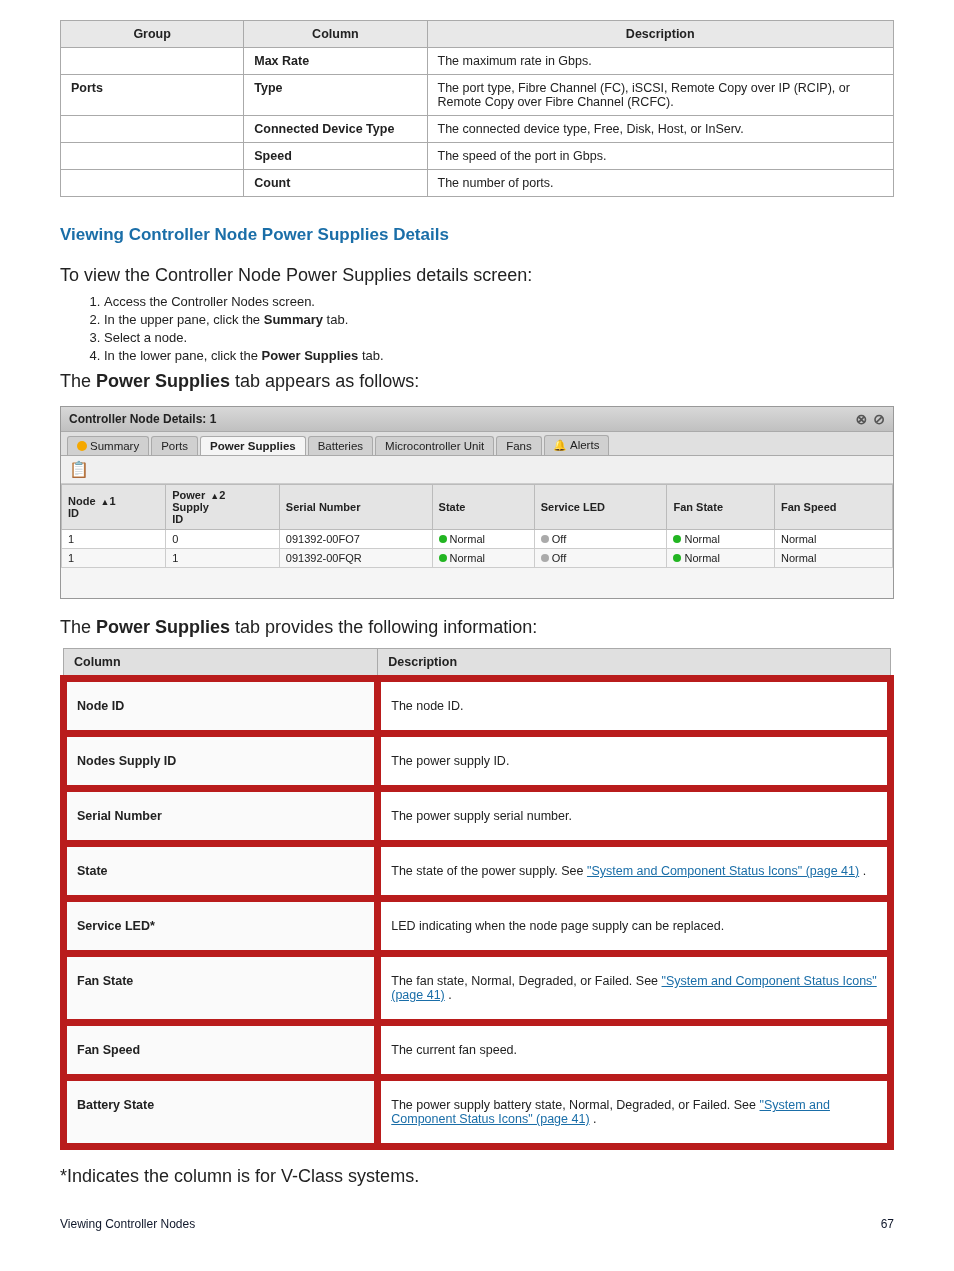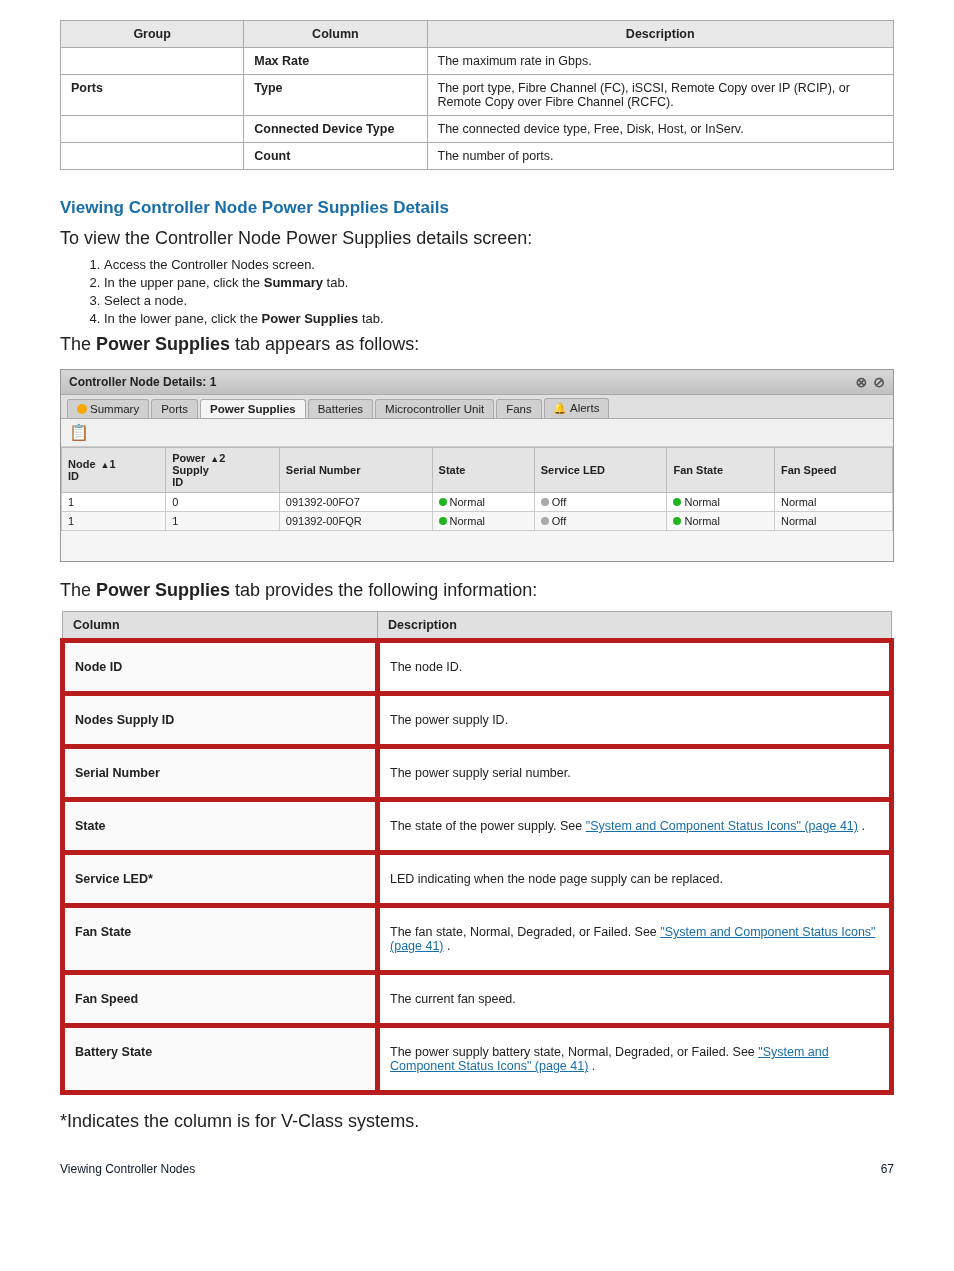--- a/index.html
+++ b/index.html
@@ -37,21 +37,21 @@
     }
     .top-table td:nth-child(3) {
       width: 56%;
     }
 
     
     .section-heading {
       color: #1a6ea8;
       font-size: 17px;
       font-weight: bold;
-      margin-bottom: 10px;
+      margin-bottom: 20px;
       margin-top: 4px;
     }
 
     
     .body-text {
       margin-bottom: 8px;
       font-size: 18px;
     }
     ol.steps {
       margin-left: 44px;
@@ -190,21 +190,21 @@
       margin-bottom: 16px;
     }
     .info-table th {
       background: #e0e0e0;
       border: 1px solid #aaa;
       padding: 6px 10px;
       font-weight: bold;
       text-align: left;
     }
     .info-table td {
-      border: 5px solid #b91c1c;
+      border: 7px solid #b91c1c;
       padding: 17px 10px;
       vertical-align: top;
       margin-top: 44px;
     }
     .info-table td:first-child {
       font-weight: bold;
       width: 38%;
       background: #fafafa;
     }
     .info-table td:nth-child(2) {
@@ -249,20 +249,25 @@
     </tr>
     <tr>
       <td><strong>Ports</strong></td>
       <td><strong>Type</strong></td>
       <td>The port type, Fibre Channel (FC), iSCSI, Remote Copy over IP (RCIP), or Remote Copy over Fibre Channel (RCFC).</td>
     </tr>
     <tr>
       <td></td>
       <td><strong>Connected Device Type</strong></td>
       <td>The connected device type, Free, Disk, Host, or InServ.</td>
+    </tr>
+    <tr>
+      <td></td>
+      <td><strong>Speed</strong></td>
+      <td>The speed of the port in Gbps.</td>
     </tr>
     <tr>
       <td></td>
       <td><strong>Count</strong></td>
       <td>The number of ports.</td>
     </tr>
   </tbody>
 </table>
 
 <div class="section-heading">Viewing Controller Node Power Supplies Details</div>

